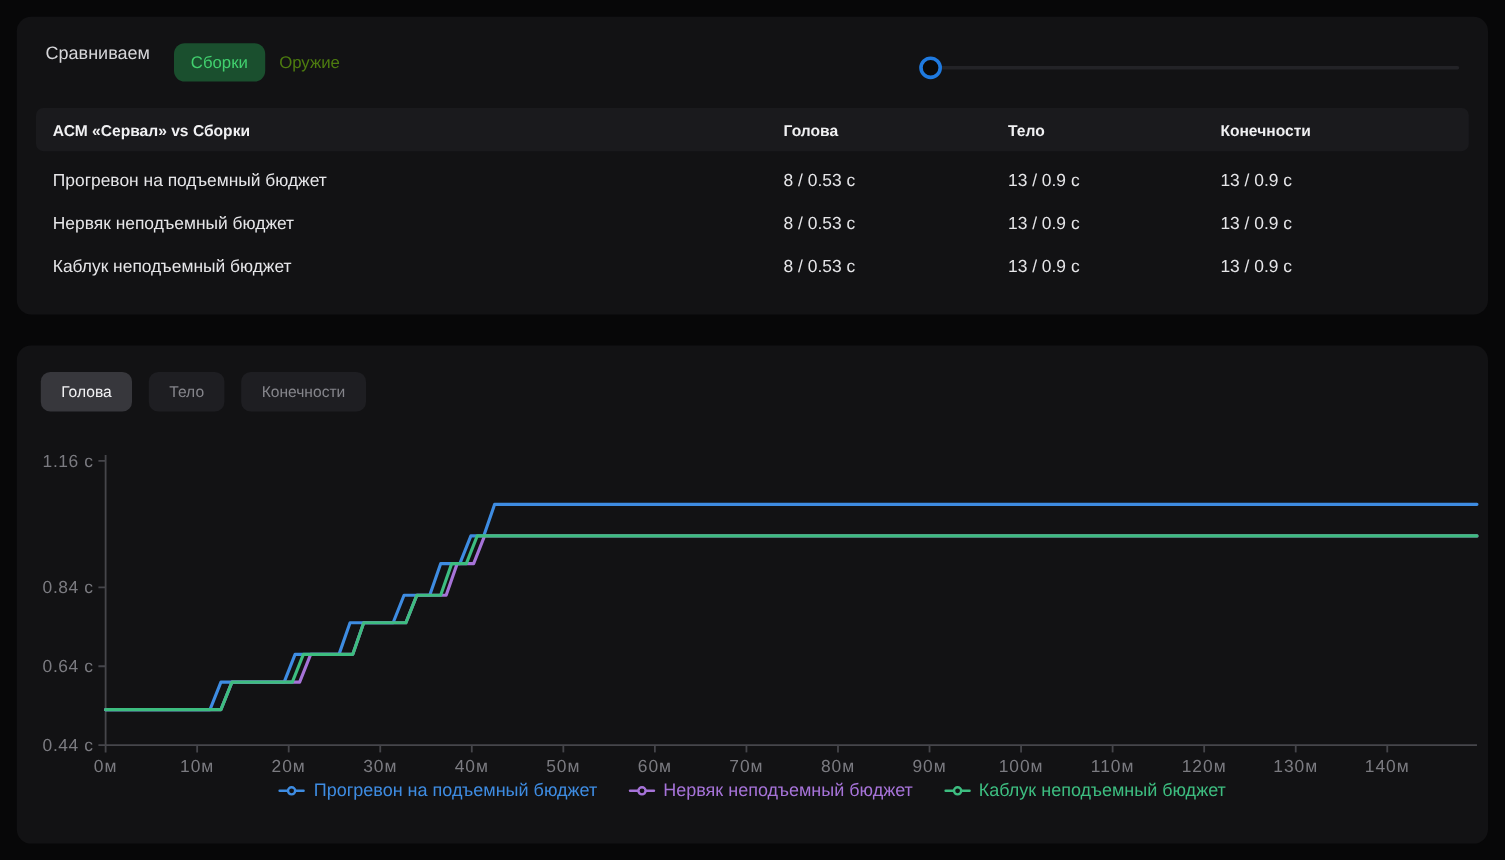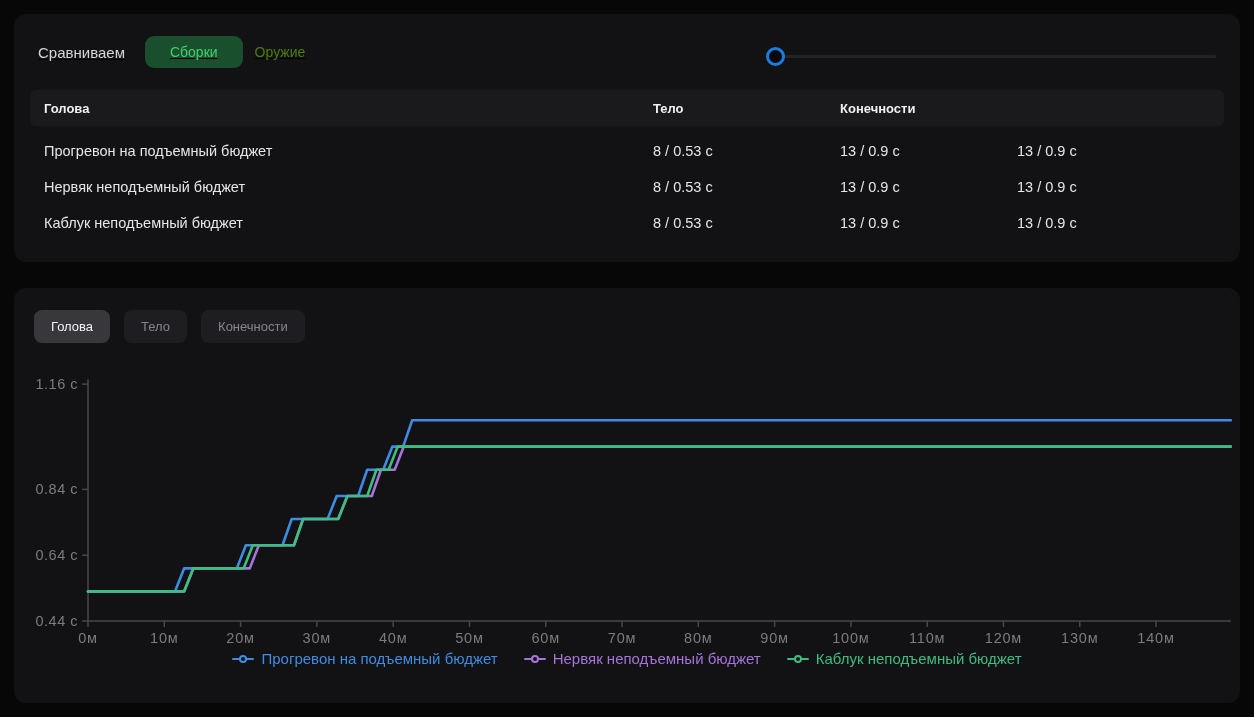--- a/index.html
+++ b/index.html
@@ -10,24 +10,24 @@
   }
   .panel {
     position:absolute; left:14px; width:1226px;
     background:#121214; border-radius:12px;
   }
   #panel-top { top:14px; height:248px; }
   #panel-chart { top:288px; height:415px; }
 
   
   .compare-row { display:flex; align-items:flex-start; padding:12px 24px 0 24px; }
-  .compare-left { display:flex; align-items:center; padding-top:10px;text-decoration:underline; }
+  .compare-left { display:flex; padding-top:10px; }
   .compare-label { color:#d6d6d9; font-size:15px; margin-right:20px; }
   .pill { font-size:14px; border:none; cursor:pointer; background:transparent; }
-  .pill.active { background:#1a4f2e; color:#41d06e; border-radius:9px; padding:8px 25px; }
+  .pill.active { background:#1a4f2e; color:#41d06e; border-radius:9px; padding:8px 14px; }
   .pill.link { color:#4d7c0f; padding:8px 0; margin-left:12px; }
   .spacer { flex:1; }
   .slider-block { width:450px; padding-top:8px; }
   .slider-labels { display:flex; justify-content:space-between; align-items:center; }
   .slider-name { color:#e4e4e7; font-size:15px; }
   .slider-value { color:#f5f5f7; font-size:15px; }
   .slider-track-wrap { position:relative; margin-top:13px; height:20px; }
   .slider-track { position:absolute; top:8px; left:0; right:0; height:3px; background:#232327; border-radius:2px; }
   .slider-thumb {
     position:absolute; top:0; left:0; width:19px; height:19px; border-radius:50%;
@@ -77,20 +77,21 @@
       <div class="slider-block">
         <div class="slider-track-wrap">
           <div class="slider-track"></div>
           <div class="slider-thumb" style="left: calc(0% + 0px);"></div>
         </div>
       </div>
     </div>
 
     <div class="table-wrap">
       <div class="trow thead">
+        <div class="cell">АСМ «Сервал» vs Сборки</div>
         <div class="cell">Голова</div>
         <div class="cell">Тело</div>
         <div class="cell">Конечности</div>
       </div>
       <div id="table-body">
           <div class="trow tbody-row">
             <div class="cell">Прогревон на подъемный бюджет</div>
             <div class="cell">8 / 0.53 с</div>
             <div class="cell">13 / 0.9 с</div>
             <div class="cell">13 / 0.9 с</div>

